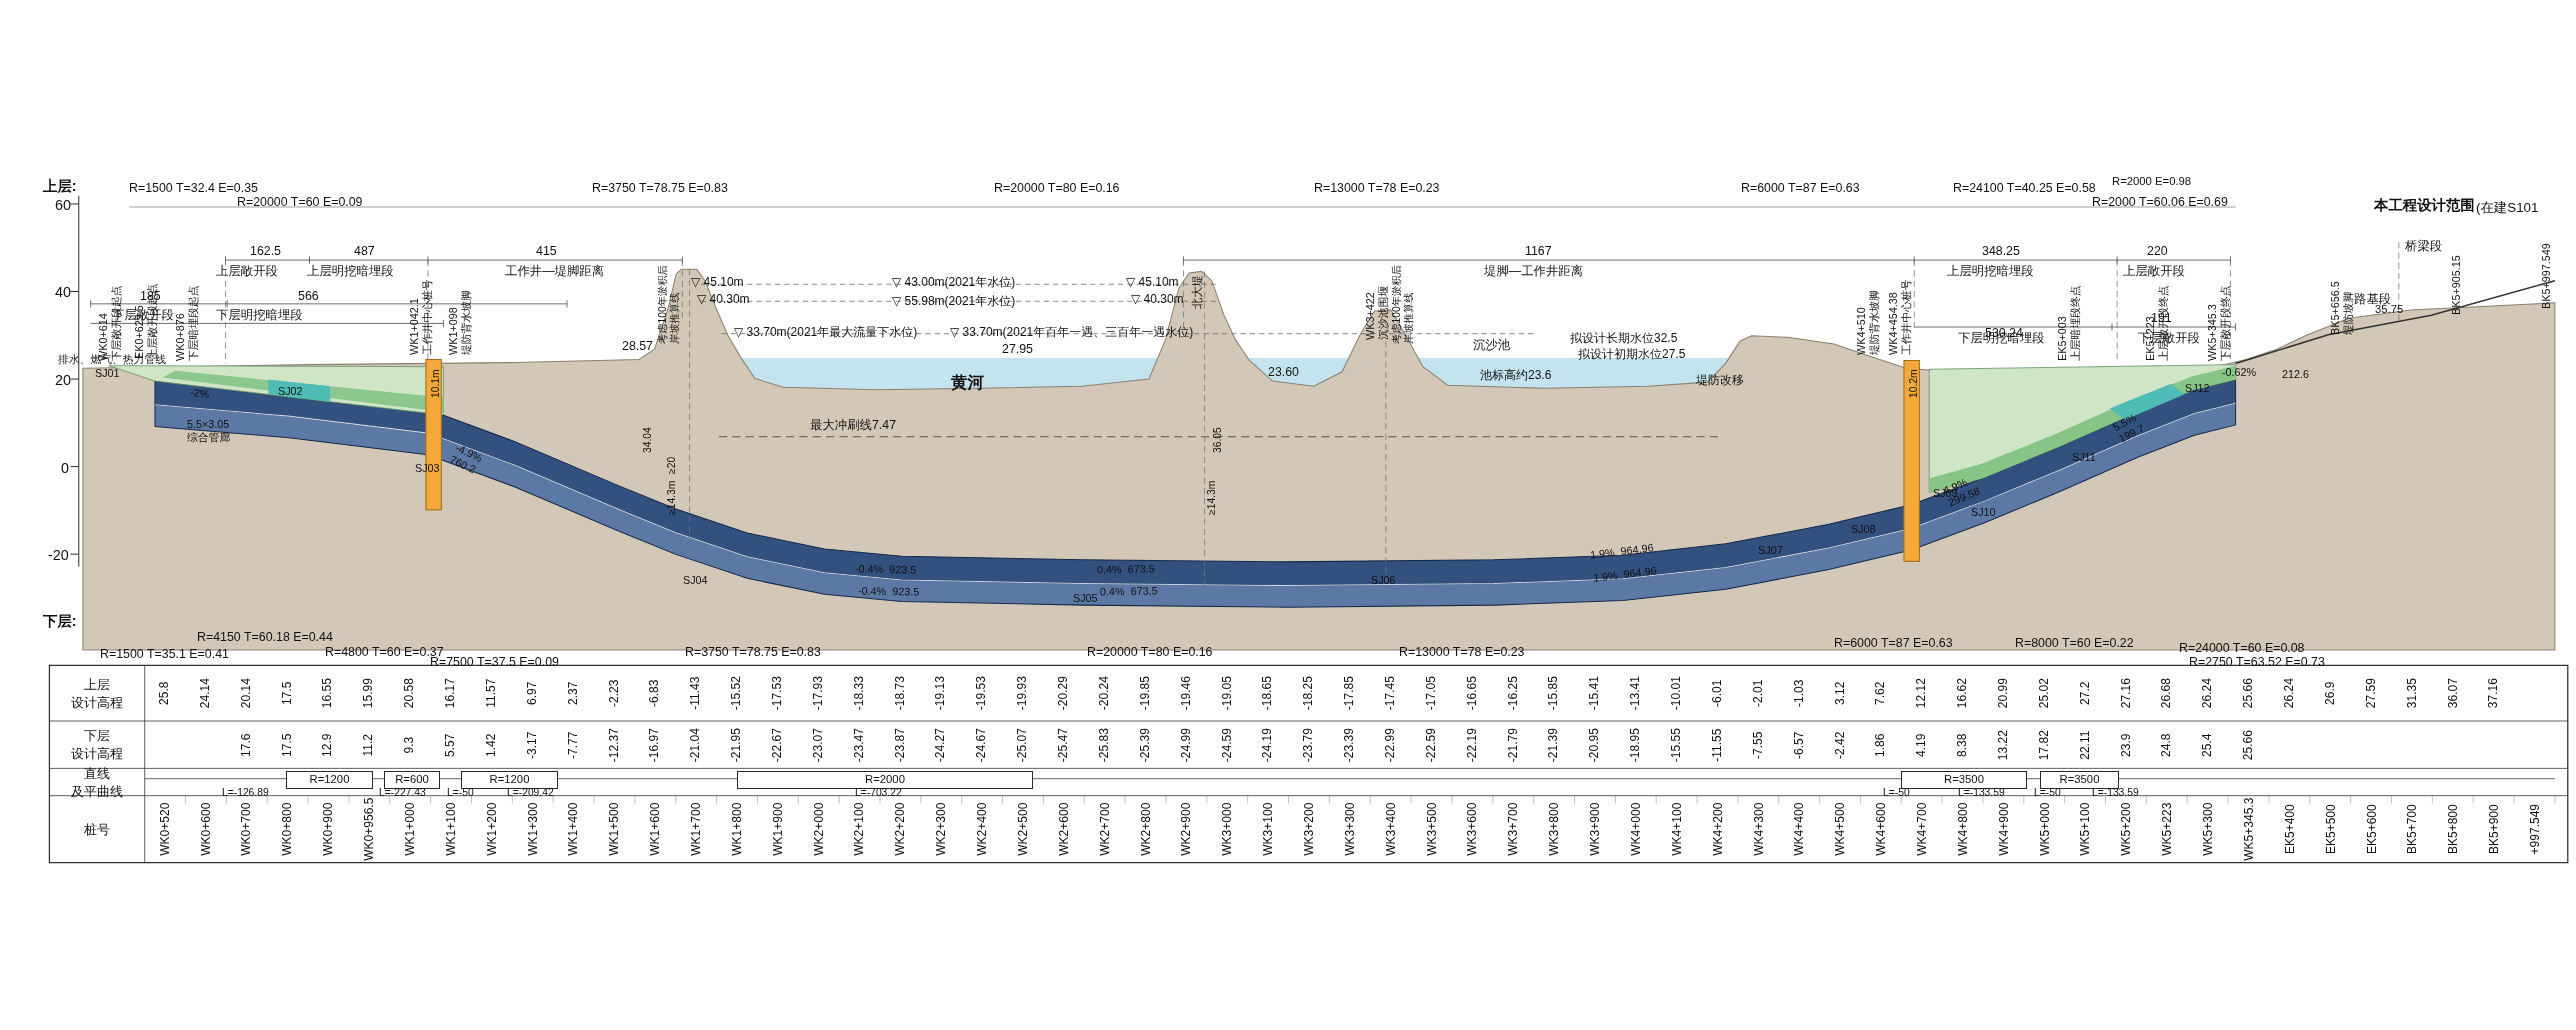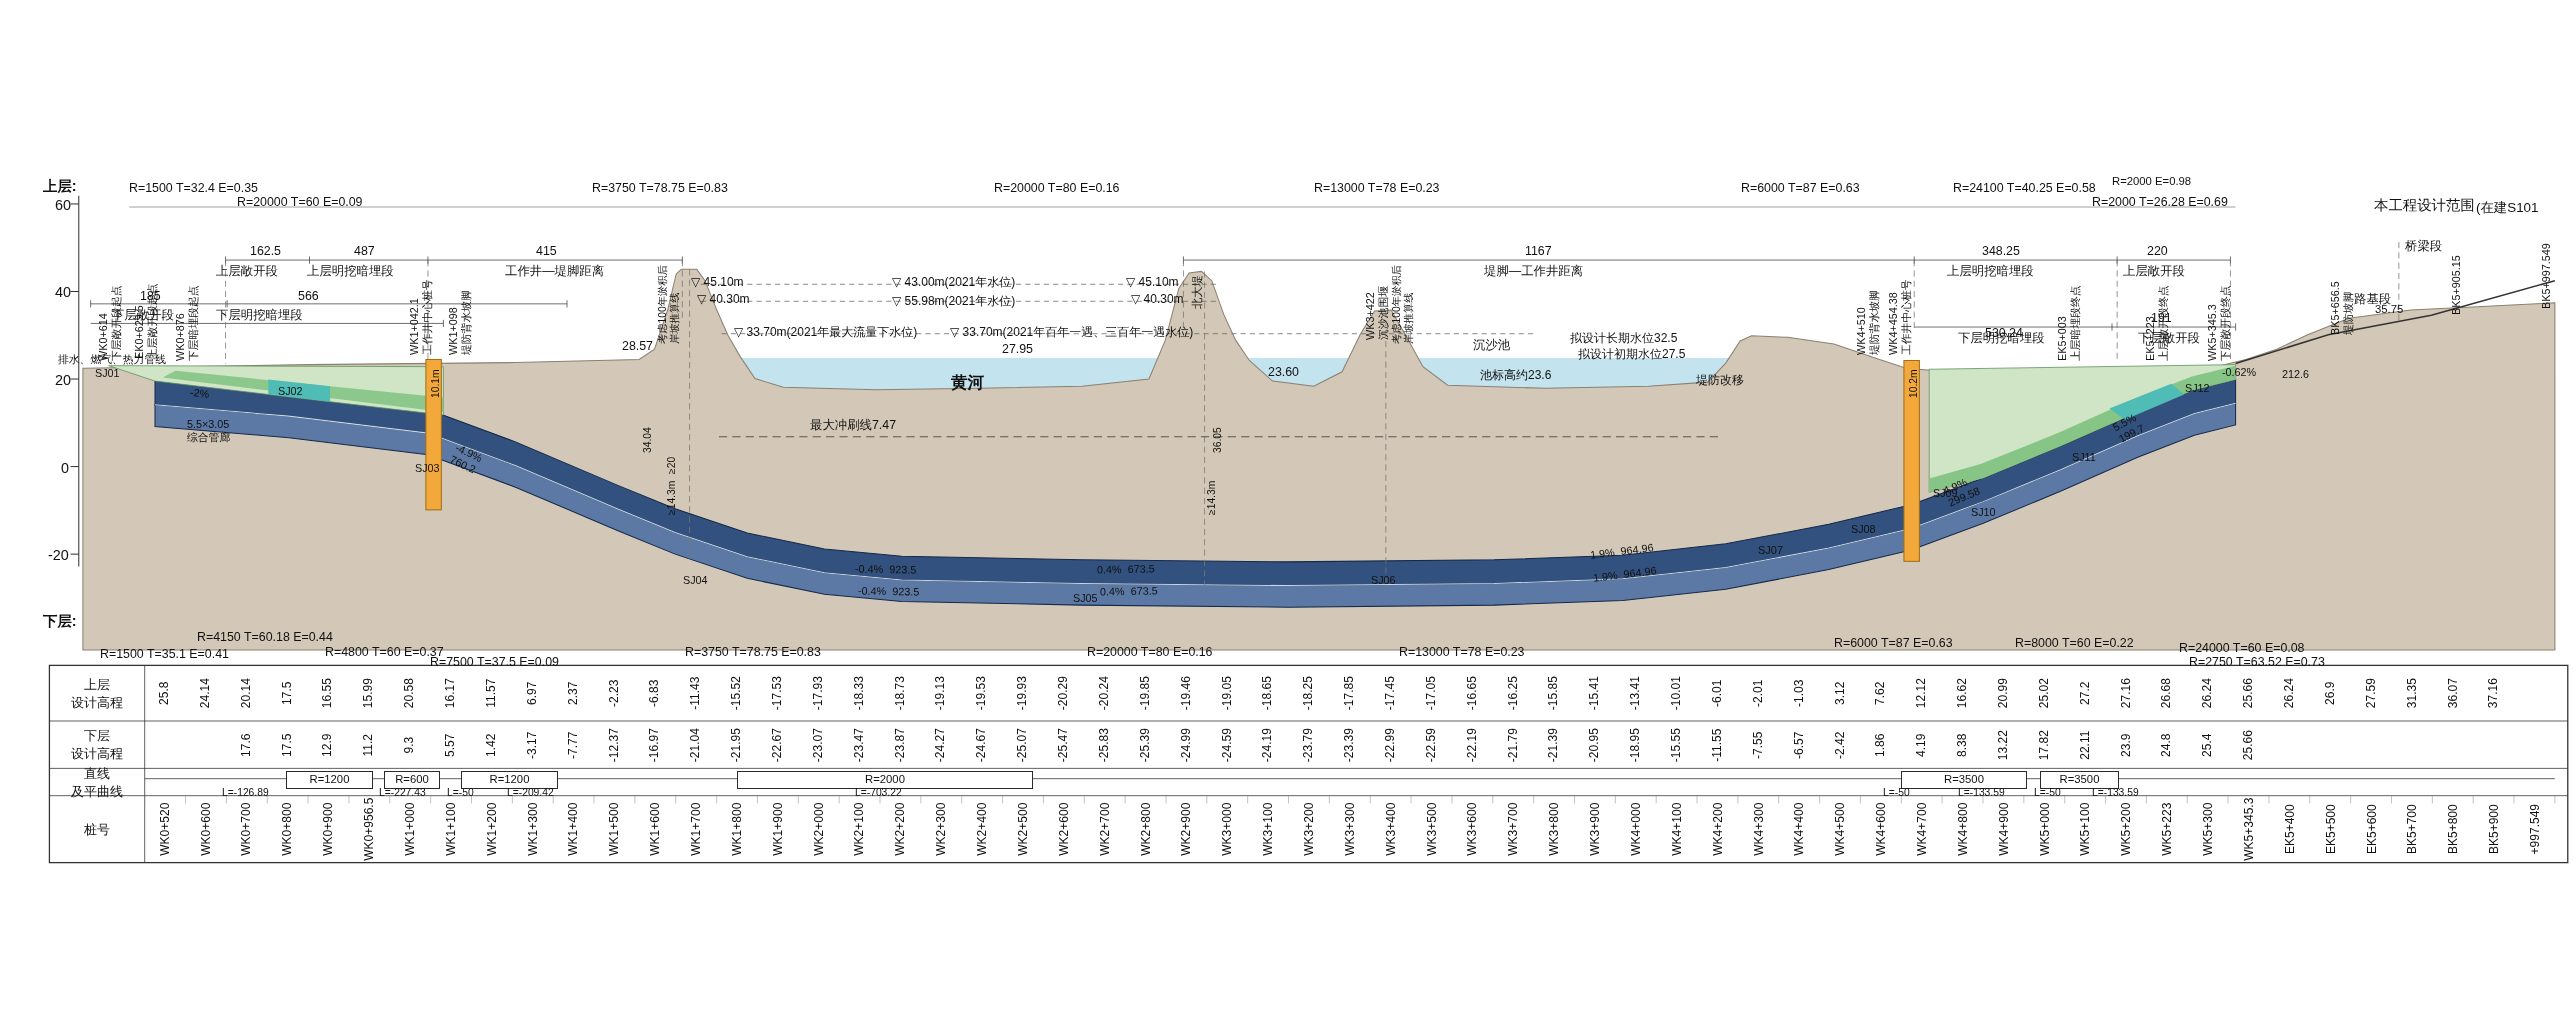--- a/index.html
+++ b/index.html
@@ -185,21 +185,21 @@
       <div class="ann" style="left: 61px; top: 460px; font-size: 14.4px;">0</div>
       <div class="ann" style="left: 48px; top: 547px; font-size: 14.4px;">-20</div>
       <div class="ann" style="left: 129px; top: 181px;">R=1500 T=32.4 E=0.35</div>
       <div class="ann" style="left: 237px; top: 195px;">R=20000 T=60 E=0.09</div>
       <div class="ann" style="left: 592px; top: 181px;">R=3750 T=78.75 E=0.83</div>
       <div class="ann" style="left: 994px; top: 181px;">R=20000 T=80 E=0.16</div>
       <div class="ann" style="left: 1314px; top: 181px;">R=13000 T=78 E=0.23</div>
       <div class="ann" style="left: 1741px; top: 181px;">R=6000 T=87 E=0.63</div>
       <div class="ann" style="left: 1953px; top: 181px;">R=24100 T=40.25 E=0.58</div>
       <div class="ann" style="left: 2112px; top: 175px; font-size: 11.3px;">R=2000 E=0.98</div>
-      <div class="ann" style="left: 2092px; top: 195px;">R=2000 T=26.28 E=0.69</div>
+      <div class="ann" style="left: 2092px; top: 195px;">R=2000 T=60.06 E=0.69</div>
       <div class="ann" style="left: 197px; top: 630px;">R=4150 T=60.18 E=0.44</div>
       <div class="ann" style="left: 67px; top: 647px; margin-left: 33px;">R=1500 T=35.1 E=0.41</div>
       <div class="ann" style="left: 325px; top: 645px;">R=4800 T=60 E=0.37</div>
       <div class="ann" style="left: 430px; top: 655px;">R=7500 T=37.5 E=0.09</div>
       <div class="ann" style="left: 685px; top: 645px;">R=3750 T=78.75 E=0.83</div>
       <div class="ann" style="left: 1087px; top: 645px;">R=20000 T=80 E=0.16</div>
       <div class="ann" style="left: 1399px; top: 645px;">R=13000 T=78 E=0.23</div>
       <div class="ann" style="left: 1834px; top: 636px;">R=6000 T=87 E=0.63</div>
       <div class="ann" style="left: 2015px; top: 636px;">R=8000 T=60 E=0.22</div>
       <div class="ann" style="left: 2179px; top: 641px;">R=24000 T=60 E=0.08</div>
@@ -296,21 +296,21 @@
       <div class="ann" style="left: 415px; top: 462px; font-size: 10.8px;">SJ03</div>
       <div class="ann" style="left: 683px; top: 574px; font-size: 10.8px;">SJ04</div>
       <div class="ann" style="left: 1073px; top: 592px; font-size: 10.8px;">SJ05</div>
       <div class="ann" style="left: 1371px; top: 574px; font-size: 10.8px;">SJ06</div>
       <div class="ann" style="left: 1758px; top: 544px; font-size: 11px;">SJ07</div>
       <div class="ann" style="left: 1851px; top: 523px; font-size: 10.8px;">SJ08</div>
       <div class="ann" style="left: 1933px; top: 487px; font-size: 10.8px;">SJ09</div>
       <div class="ann" style="left: 1971px; top: 506px; font-size: 10.8px;">SJ10</div>
       <div class="ann" style="left: 2072px; top: 451px; font-size: 10.8px;">SJ11</div>
       <div class="ann" style="left: 2185px; top: 382px; font-size: 10.8px;">SJ12</div>
-      <div class="ann" style="left: 2374px; top: 197px; font-size: 14.4px; font-weight: normal;">本工程设计范围</div>
+      <div class="ann" style="left: 2374px; top: 197px; font-size: 14.4px; font-weight: bold;">本工程设计范围</div>
       <div class="ann" style="left: 2476px; top: 200px; font-size: 13.4px;">(在建S101</div>
       <div class="ann" style="left: 43px; top: 178px; font-size: 14.4px; font-weight: bold;">上层:</div>
       <div class="ann" style="left: 43px; top: 613px; font-size: 14.4px; font-weight: bold;">下层:</div>
       <div class="ann" style="left: 58px; top: 353px; font-size: 10.8px;">排水、燃气、热力管线</div>
       <div class="ann" style="left: 187px; top: 418px; font-size: 10.8px;">5.5×3.05
 综合管廊</div>
       <div class="ann" style="left: 951px; top: 373px; font-size: 16.5px; font-weight: bold;">黄河</div>
       <div class="ann" style="left: 1473px; top: 338px; font-size: 12.4px;">沉沙池</div>
       <div class="ann" style="left: 1570px; top: 331px; font-size: 12px;">拟设计长期水位32.5</div>
       <div class="ann" style="left: 1578px; top: 347px; font-size: 12px;">拟设计初期水位27.5</div>

